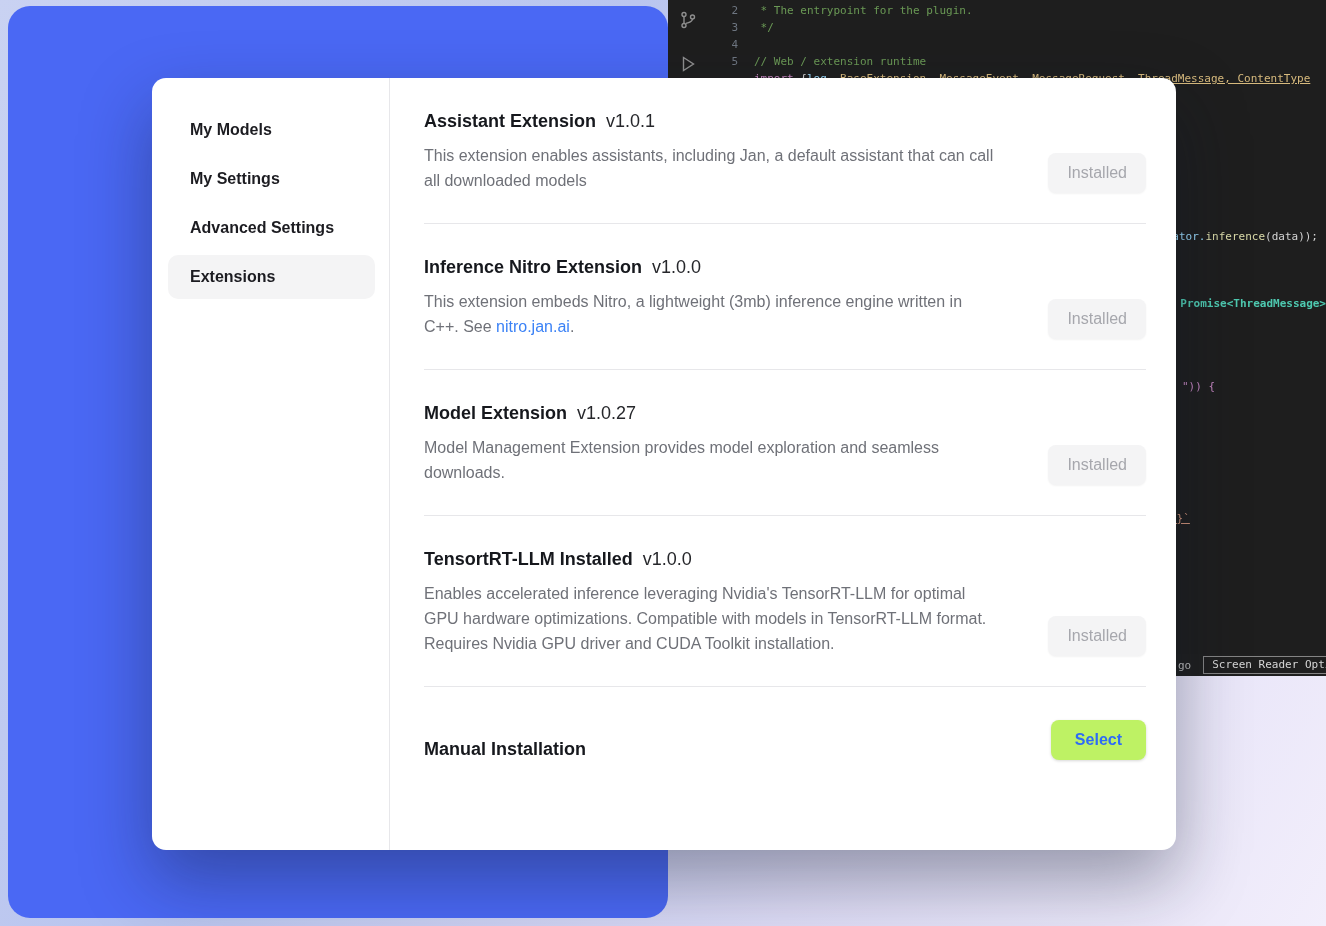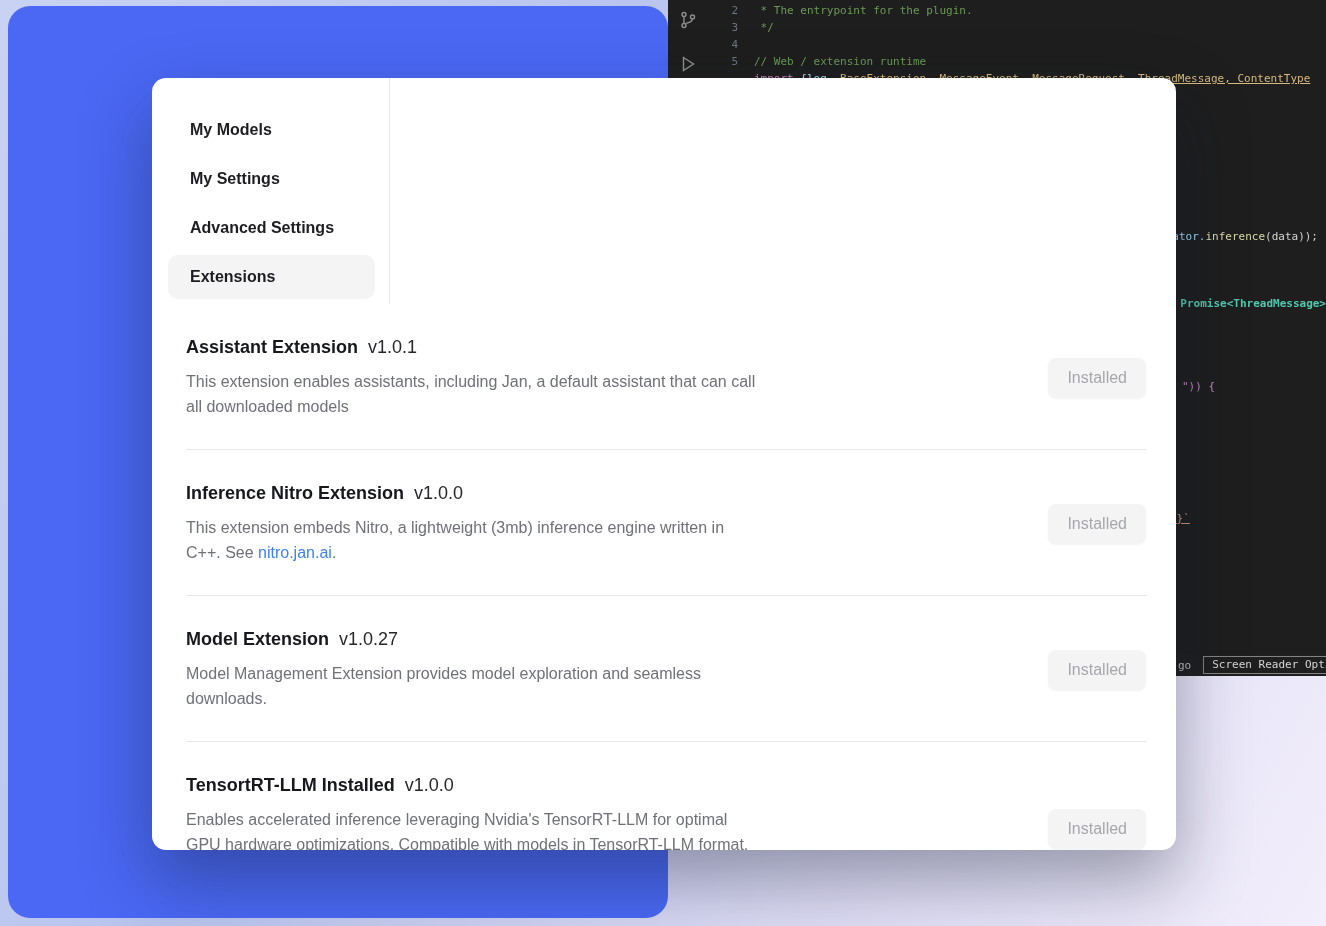--- a/index.html
+++ b/index.html
@@ -34,29 +34,29 @@
   .status-chip { margin-left:12px; border:1px solid rgba(255,255,255,.45); color:#d6d6d6;
                  padding:1px 8px 2px; white-space:nowrap; }
 
   
   .blue-panel { position:absolute; left:8px; top:6px; width:660px; height:912px;
                 background:#4a68f4; border-radius:22px; z-index:2; }
 
   
   .modal { position:absolute; left:152px; top:78px; width:1024px; height:772px;
            background:#ffffff; border-radius:14px; z-index:3; display:flex;
-           box-shadow:0 30px 70px rgba(15,23,42,.38); overflow:hidden;flex-direction:column; }
+           box-shadow:0 30px 70px rgba(15,23,42,.38); overflow:hidden; }
 
   .sidebar { width:238px; flex-shrink:0; border-right:1px solid #e7e7ea; padding:30px 14px 0 16px; }
   .side-item { height:44px; display:flex; align-items:center; padding:0 22px; margin-bottom:5px;
                border-radius:10px; font-size:16px; font-weight:700; color:#1c1c21; cursor:pointer; }
   .side-item.active { background:#f4f4f5; }
 
   .content { flex:1; padding:0 30px 0 34px; display:flex; flex-direction:column; }
-  .ext-row { display:flex; justify-content:space-between; align-items:center;
+  .ext-row { display:flex; justify-content:space-between; align-items:flex-end;
              padding:33px 0 30px; border-bottom:1px solid #e7e7ea; }
   .ext-row.last { border-bottom:none; }
   .ext-info { max-width:575px; }
   .ext-title { font-size:18px; font-weight:700; color:#16181d; display:inline; }
   .ext-version { font-size:18px; font-weight:400; color:#26272b; margin-left:10px; }
   .ext-desc { margin-top:11px; font-size:16px; line-height:25px; color:#6f7178; }
   .ext-link { color:#3b82f6; cursor:pointer; }
   .btn { flex-shrink:0; border:none; border-radius:8px; font-size:16px; cursor:default;
          font-family:"Liberation Sans", sans-serif; }
   .btn-installed { background:#f4f4f5; color:#a6a7ad; font-weight:500; padding:11px 19px;

